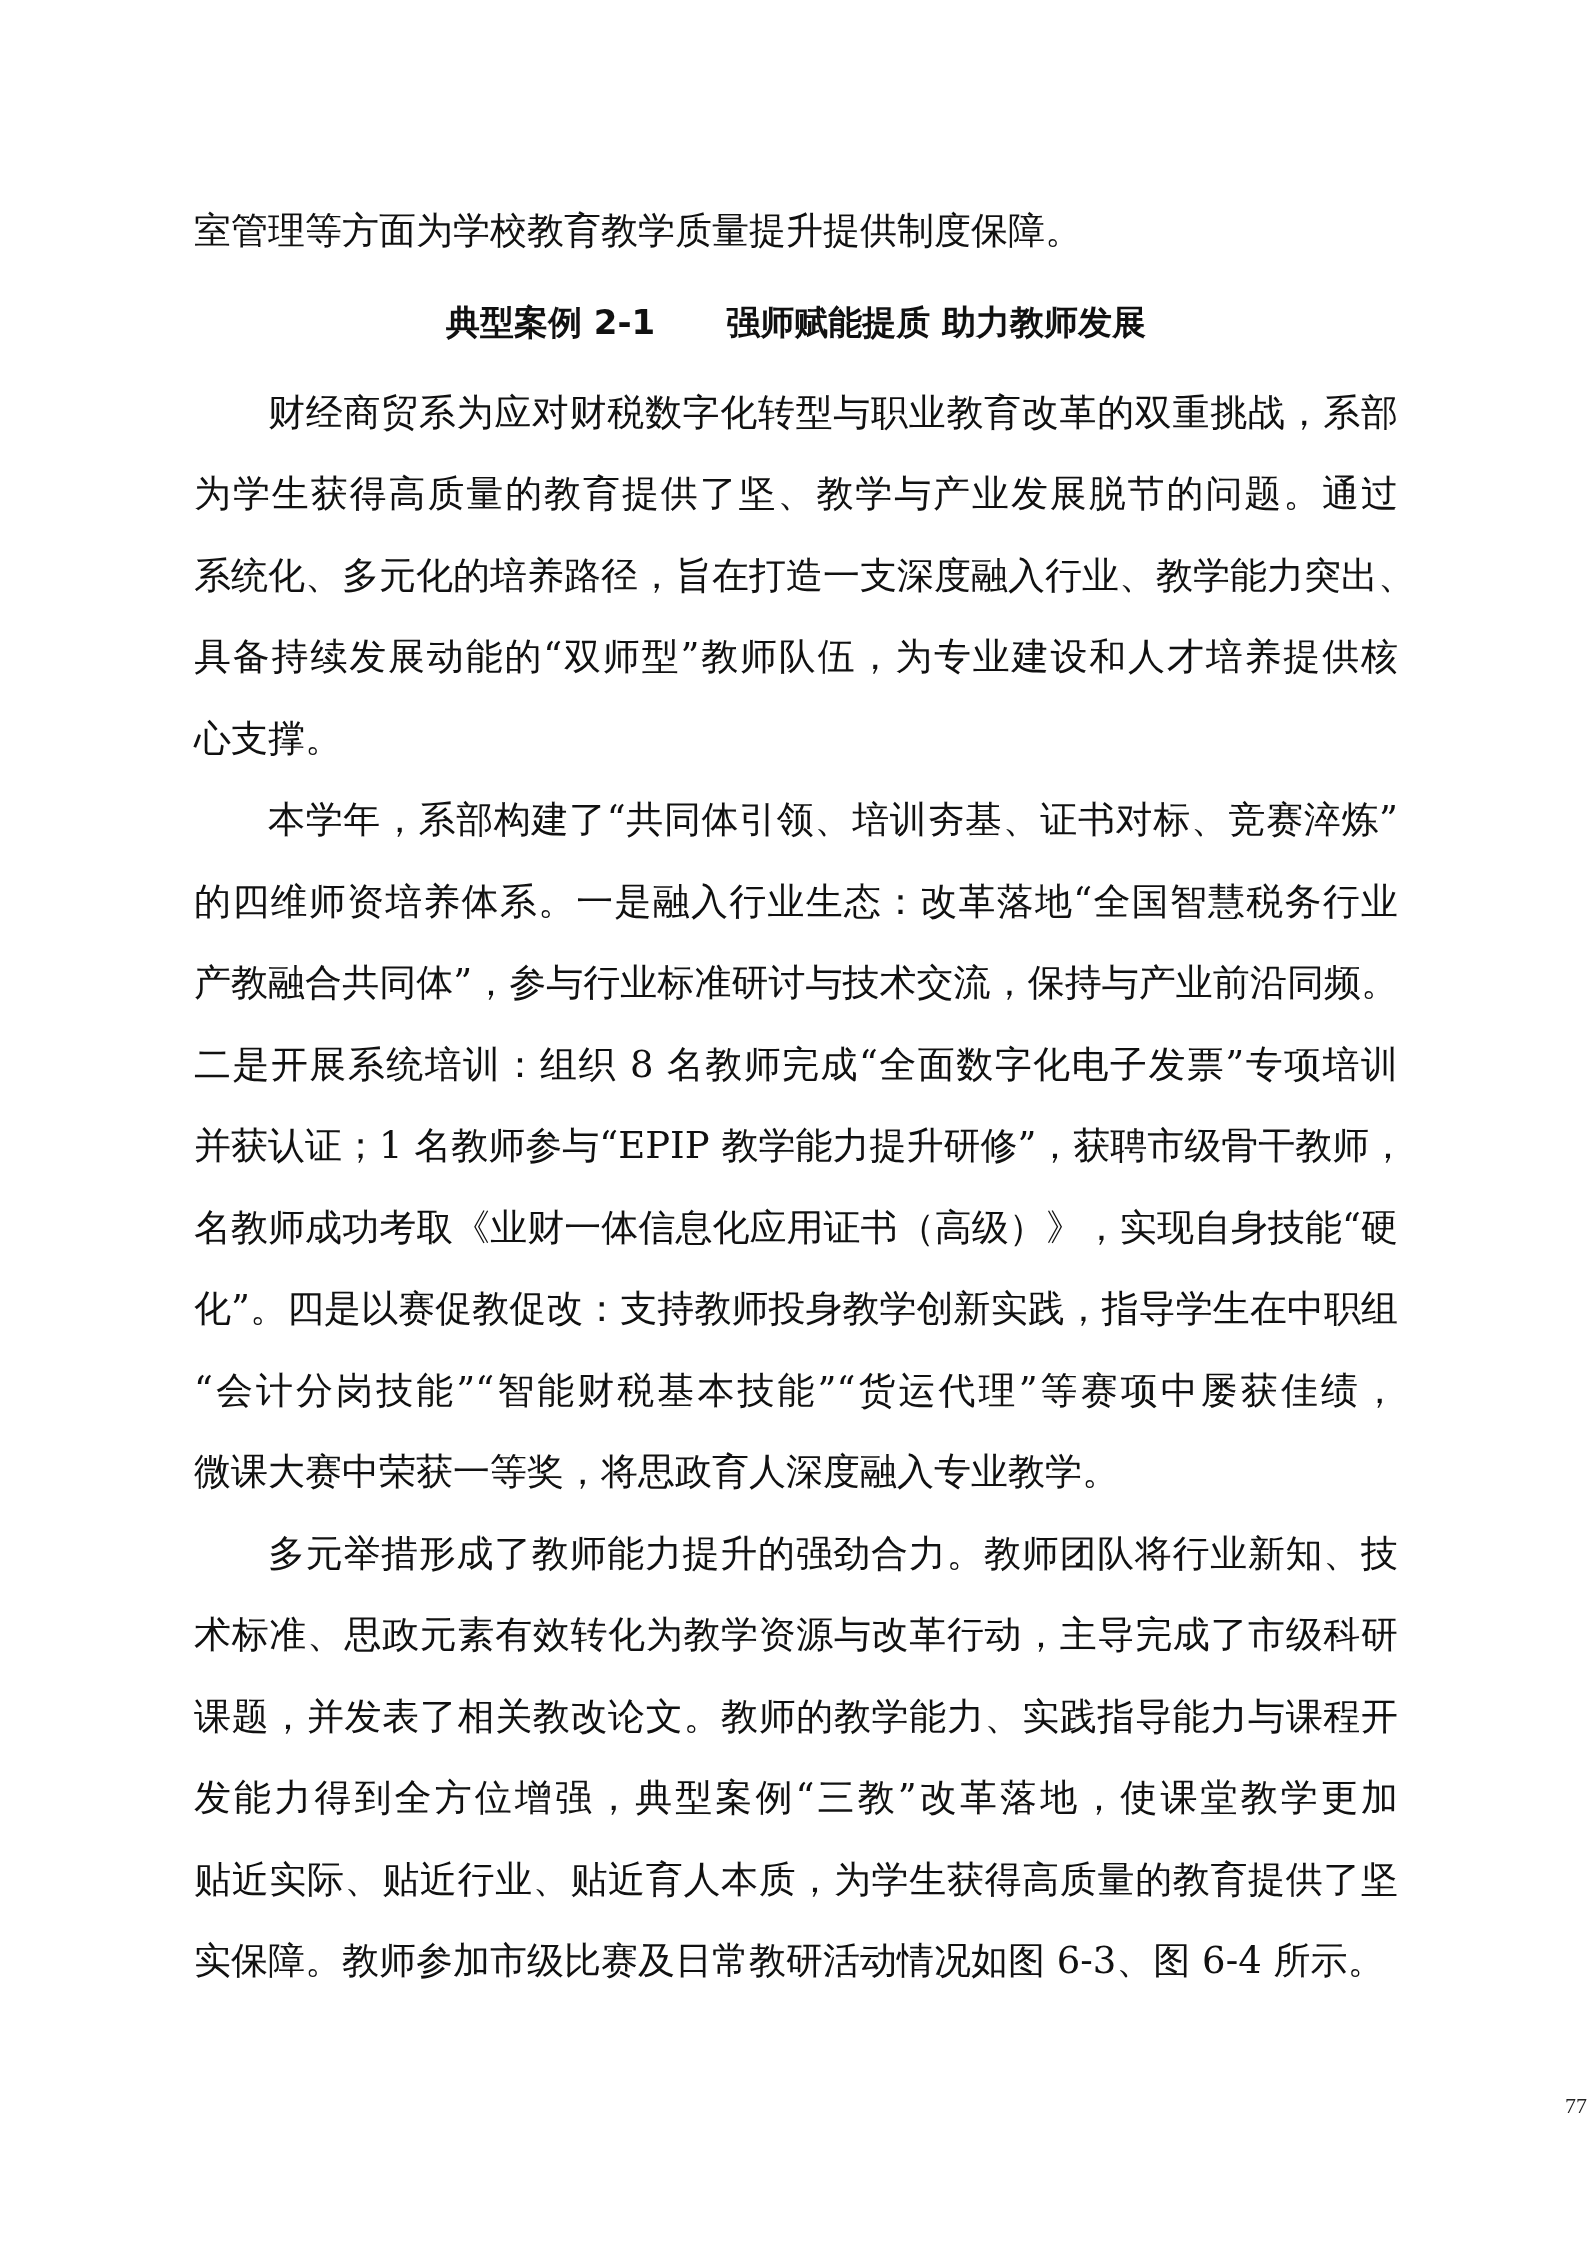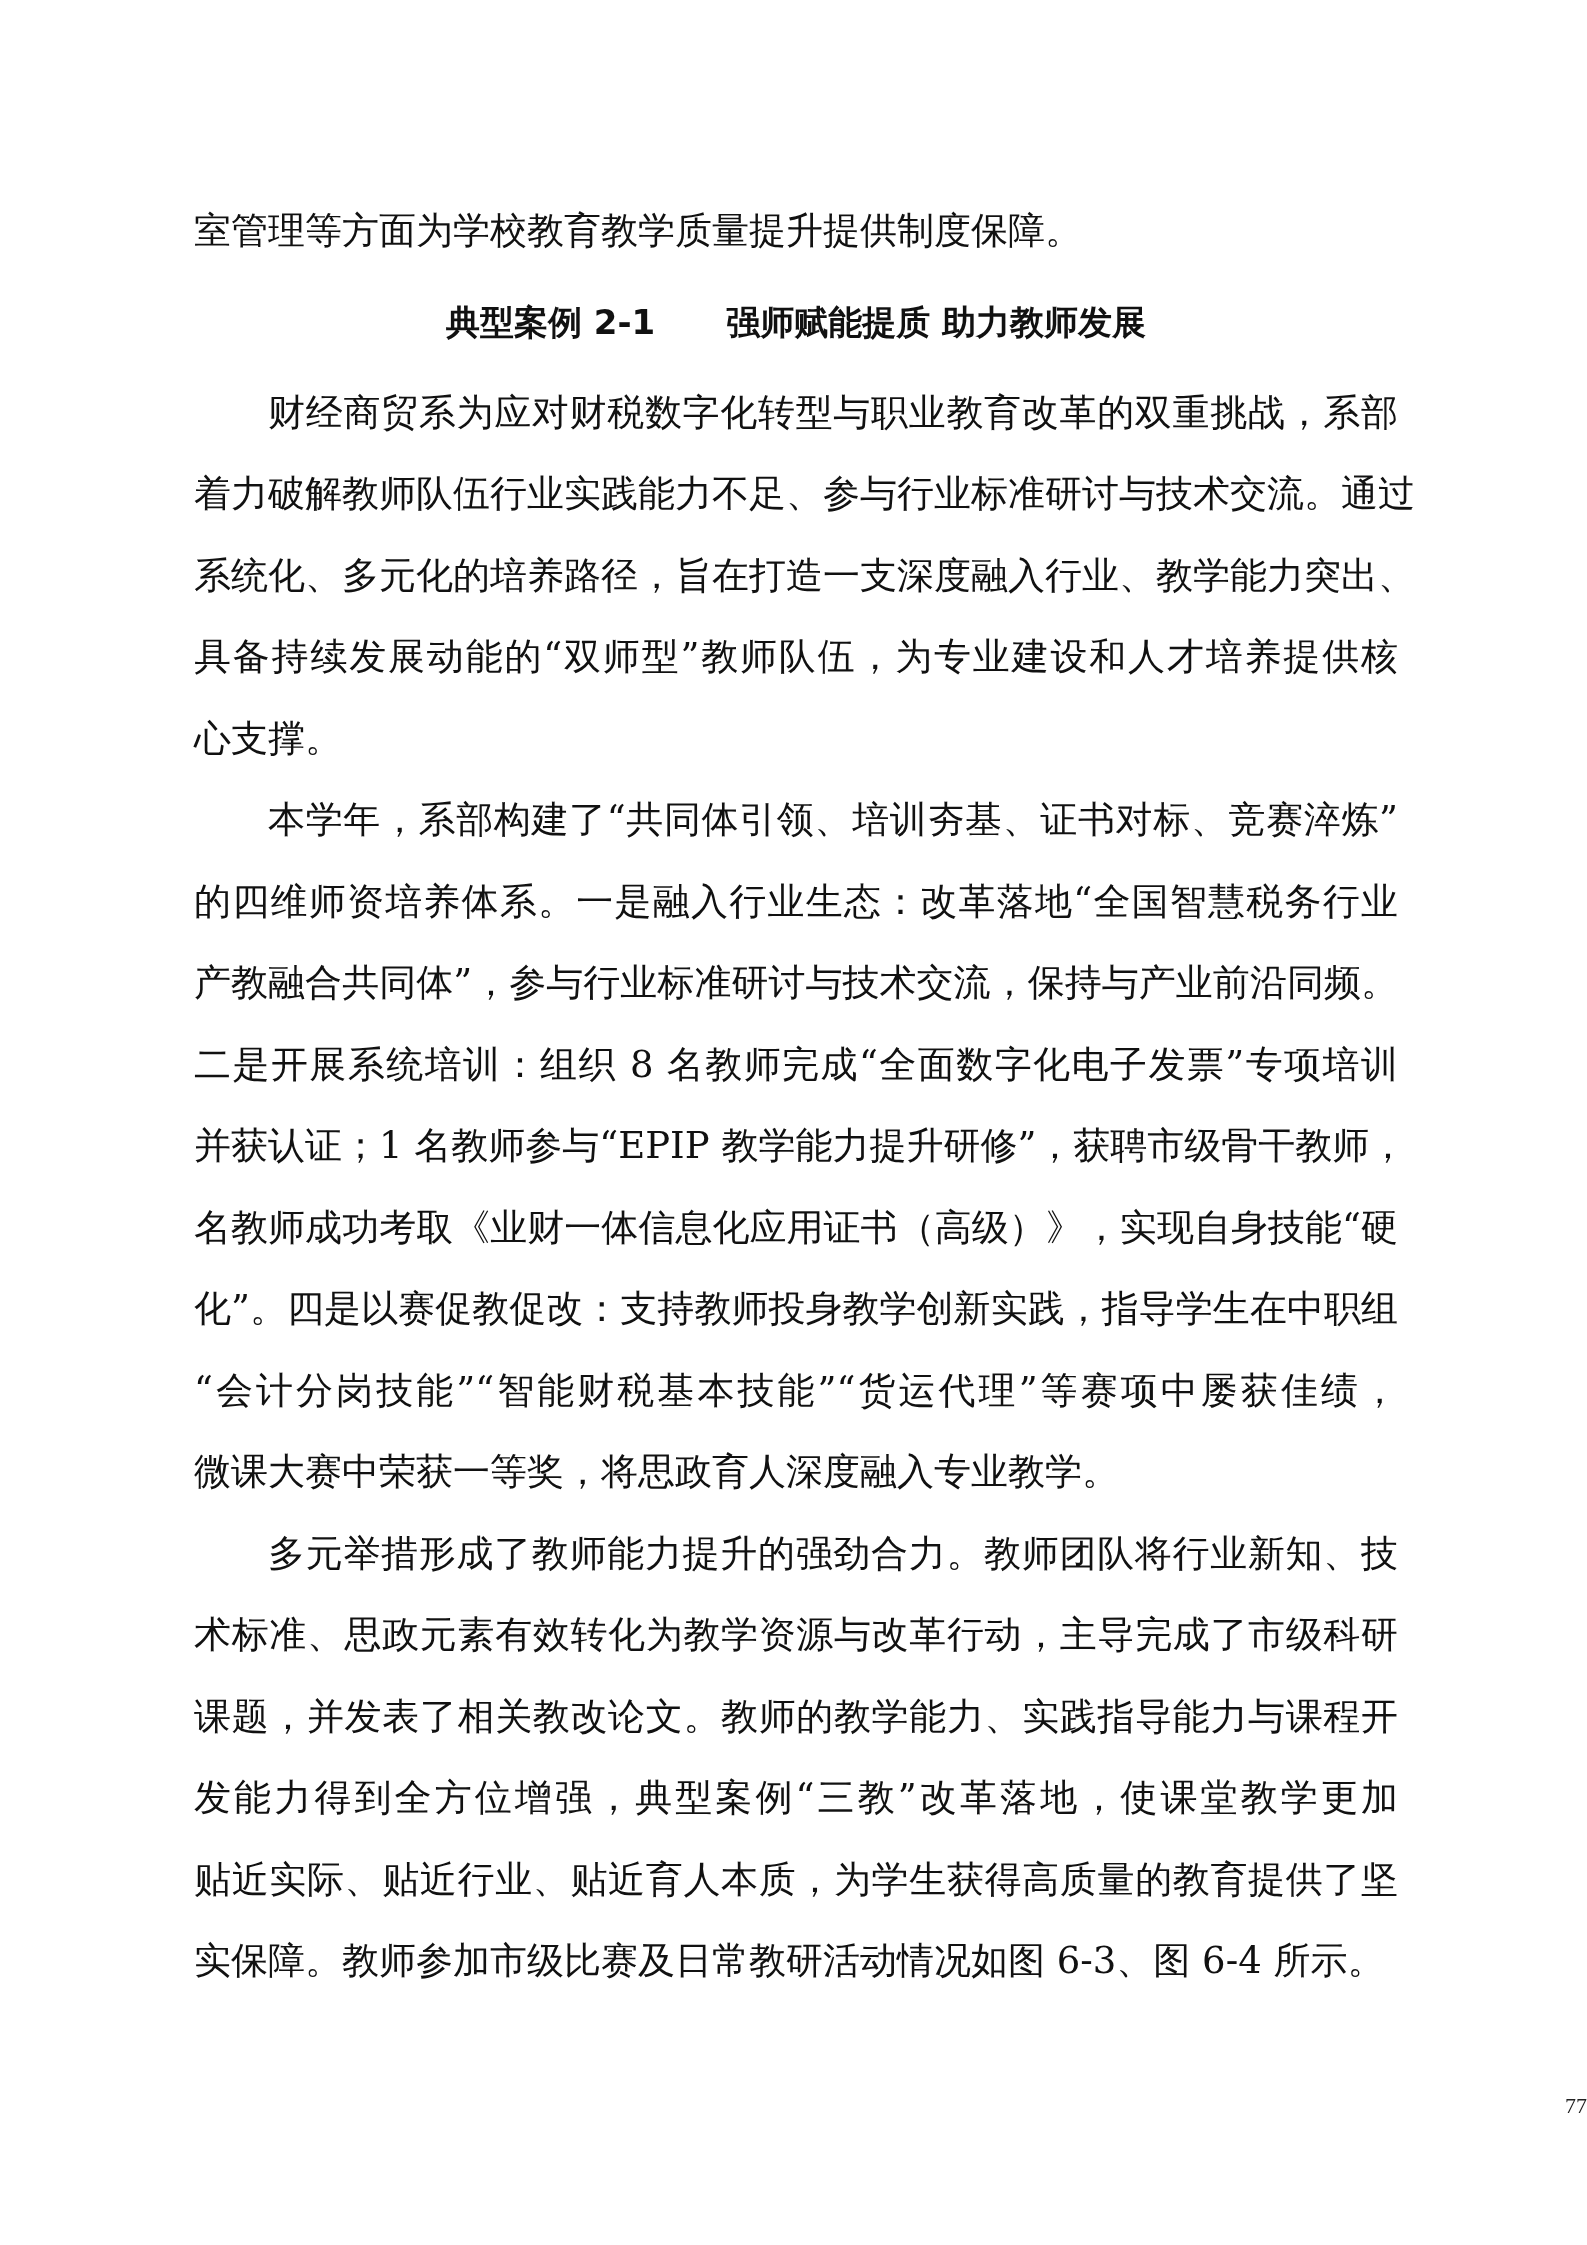--- a/index.html
+++ b/index.html
@@ -22,21 +22,21 @@
 
 <div class="page">
   <div class="content">
 
     <div class="line last">室管理等方面为学校教育教学质量提升提供制度保障。</div>
 
     <div class="heading"><span>典型案例 2-1</span>      <span>强师赋能提质 助力教师发展</span></div>
 
     <div class="para">
       <div class="line indent">财经商贸系为应对财税数字化转型与职业教育改革的双重挑战，系部</div>
-      <div class="line">着力破解教师队伍行业实践能力不足、参与行业标准研讨与技术交流。通过</div>
+      <div class="line">为学生获得高质量的教育提供了坚、教学与产业发展脱节的问题。通过</div>
       <div class="line">系统化、多元化的培养路径，旨在打造一支深度融入行业、教学能力突出、</div>
       <div class="line">具备持续发展动能的“双师型”教师队伍，为专业建设和人才培养提供核</div>
       <div class="line last">心支撑。</div>
     </div>
 
     <div class="para">
       <div class="line indent">本学年，系部构建了“共同体引领、培训夯基、证书对标、竞赛淬炼”</div>
       <div class="line">的四维师资培养体系。一是融入行业生态：改革落地“全国智慧税务行业</div>
       <div class="line">产教融合共同体”，参与行业标准研讨与技术交流，保持与产业前沿同频。</div>
       <div class="line">二是开展系统培训：组织 8 名教师完成“全面数字化电子发票”专项培训</div>

